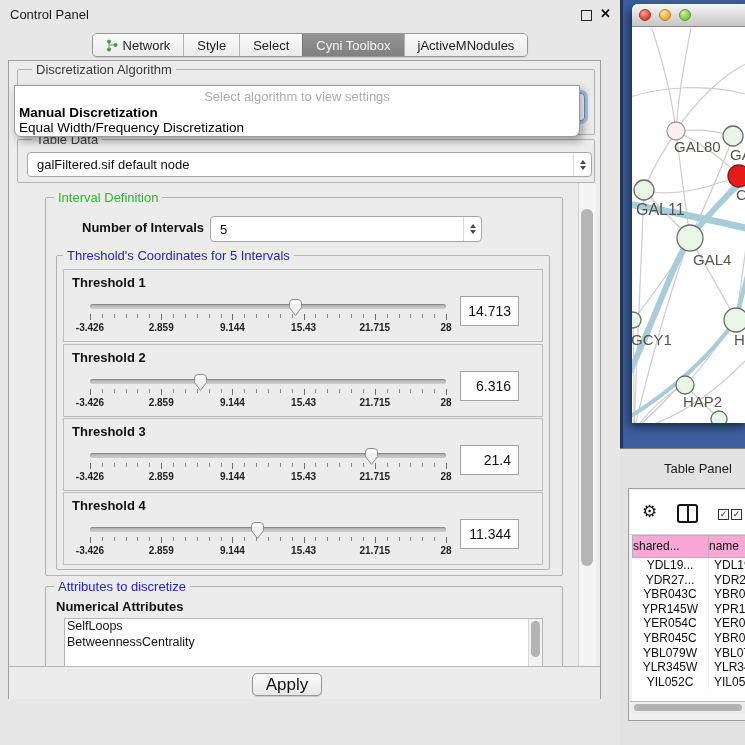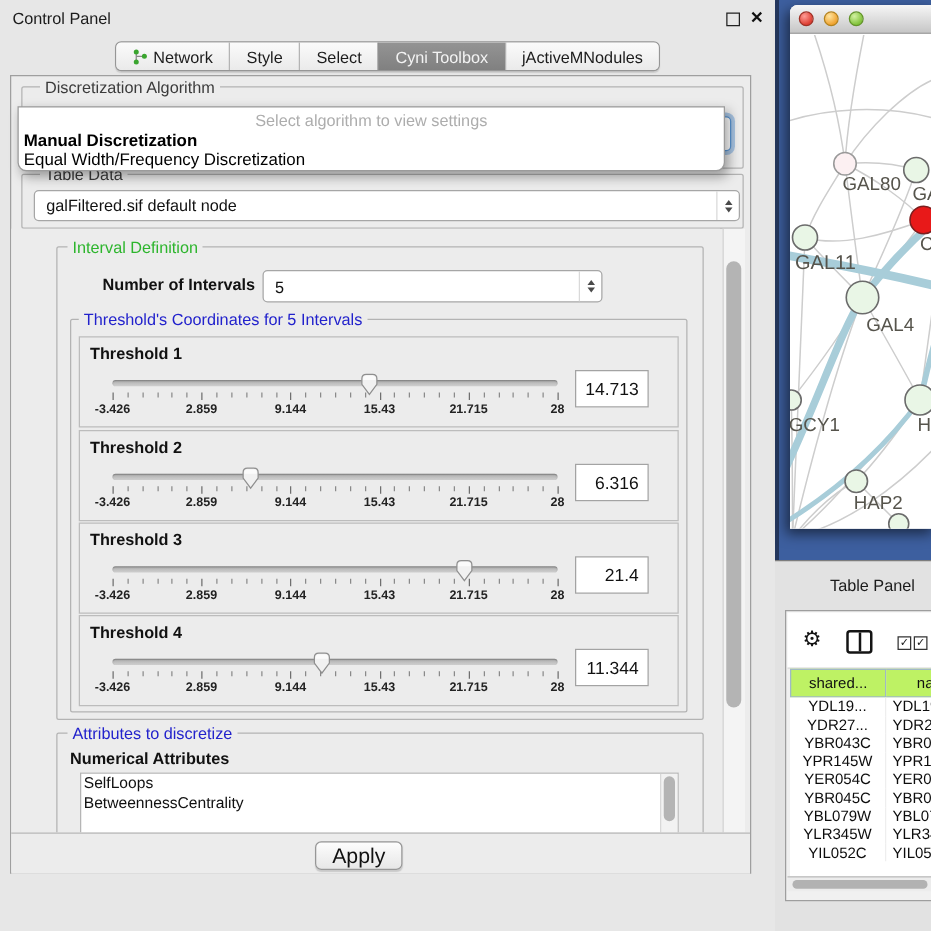--- a/index.html
+++ b/index.html
@@ -103,22 +103,22 @@
   #tp-title{position:absolute;left:13px;top:12px;font-size:13px;color:#1b1b1b;margin-left:31px;}
   #tp-box{position:absolute;left:8px;top:39px;width:130px;height:231px;border:1px solid #9e9e9e;background:#f0f0f0;}
   #tp-toolbar{position:absolute;left:1px;top:1px;width:128px;height:44px;background:#fff;border-bottom:1px solid #d5d5d5;}
   #gear-ic{position:absolute;left:12px;top:13px;font-size:17px;color:#141414;line-height:17px;}
   #cols-ic{position:absolute;left:47px;top:14px;width:17px;height:15px;border:2px solid #141414;border-radius:3px;}
   #cols-ic::after{content:"";position:absolute;left:50%;top:0;width:2px;height:100%;background:#141414;transform:translateX(-50%);}
   .cb-ic{position:absolute;top:19px;width:9px;height:9px;border:1.4px solid #333;font-size:9px;line-height:9px;
          color:#222;text-align:center;background:#fff;}
   #cb1{left:88px;} #cb2{left:101px;}
   #tp-header{position:absolute;left:3px;top:46px;height:23px;display:flex;}
-  .hcell{background:#bef264;border:1px solid #9fb9c6;border-left:none;font-size:12px;color:#111;
-         text-align:center;line-height:21px;box-sizing:border-box;overflow:hidden;white-space:nowrap;}
+  .hcell{background:#f9a8d4;border:1px solid #9fb9c6;border-left:none;font-size:12px;color:#111;
+         text-align:left;line-height:21px;box-sizing:border-box;overflow:hidden;white-space:nowrap;}
   .hcell:first-child{border-left:1px solid #9fb9c6;}
   #tp-rows{position:absolute;left:3px;top:69px;width:160px;height:143px;background:#fff;overflow:hidden;}
   .trow{display:flex;height:14.6px;}
   .tcell{font-size:12px;color:#0d0d0d;line-height:14.6px;white-space:nowrap;overflow:hidden;box-sizing:border-box;}
   .tcell.c1{width:77px;text-align:center;border-right:1px solid #eee;}
   .tcell.c2{width:80px;padding-left:5px;}
   #tp-hscroll{position:absolute;left:1px;top:212px;width:128px;height:11px;background:#ececec;border-top:1px solid #bbb;}
   #tp-hscroll .thumb{position:absolute;left:4px;top:2px;width:108px;height:7px;border-radius:4px;background:#b2b2b2;}
 </style>
 </head>

